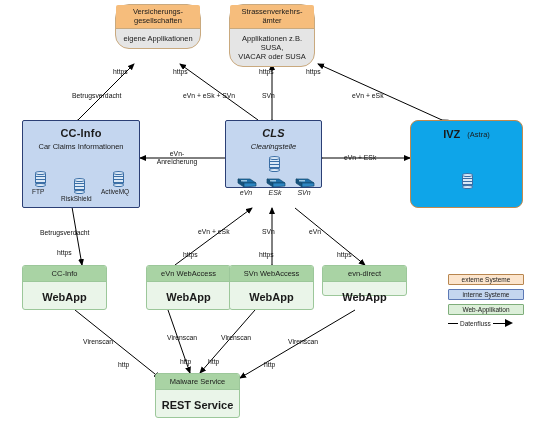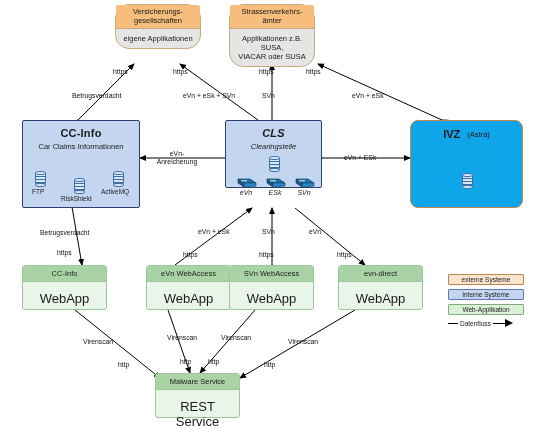--- a/index.html
+++ b/index.html
@@ -45,21 +45,21 @@
   .ivzbox .sub{text-align:center;font-size:7.5px;margin-top:3px;line-height:1.25;}
 
   
   .web{
     background:#eaf5e9;border:1px solid #9cc79a;border-radius:3px;
   }
   .web .hdr{
     background:#a9d3a4;border-bottom:1px solid #9cc79a;text-align:center;
     font-size:7.5px;padding:3px 2px;border-radius:2px 2px 0 0;
   }
-  .web .bdy{text-align:center;font-size:13px;padding:9px 2px;}
+  .web .bdy{text-align:center;font-size:11px;padding:9px 2px;font-weight:bold;}
 
   
   .cyl{position:absolute;width:11px;height:15px;}
   .cyl .tube{
     position:absolute;left:0;top:2px;width:11px;height:11px;
     background:#dbe9f7;border:1px solid #3a6ea5;border-radius:1px;
     box-sizing:border-box;
   }
   .cyl .tube i{
     display:block;height:1px;background:#3a6ea5;margin:2px 0 0 0;
@@ -262,21 +262,21 @@
   <div class="node web" style="left:146px;top:265px;width:85px;height:45px;">
     <div class="hdr">eVn WebAccess</div>
     <div class="bdy">WebApp</div>
   </div>
 
   <div class="node web" style="left:229px;top:265px;width:85px;height:45px;">
     <div class="hdr">SVn WebAccess</div>
     <div class="bdy">WebApp</div>
   </div>
 
-  <div class="node web" style="left:338px;top:265px;width:85px;height:45px;">
+  <div class="node web" style="left:322px;top:265px;width:85px;height:31px;">
     <div class="hdr">evn-direct</div>
     <div class="bdy">WebApp</div>
   </div>
 
   <div class="node web" style="left:155px;top:373px;width:85px;height:45px;">
     <div class="hdr">Malware Service</div>
     <div class="bdy">REST Service</div>
   </div>
 
   <div class="elabel" style="left:113px;top:68px;">https</div>

